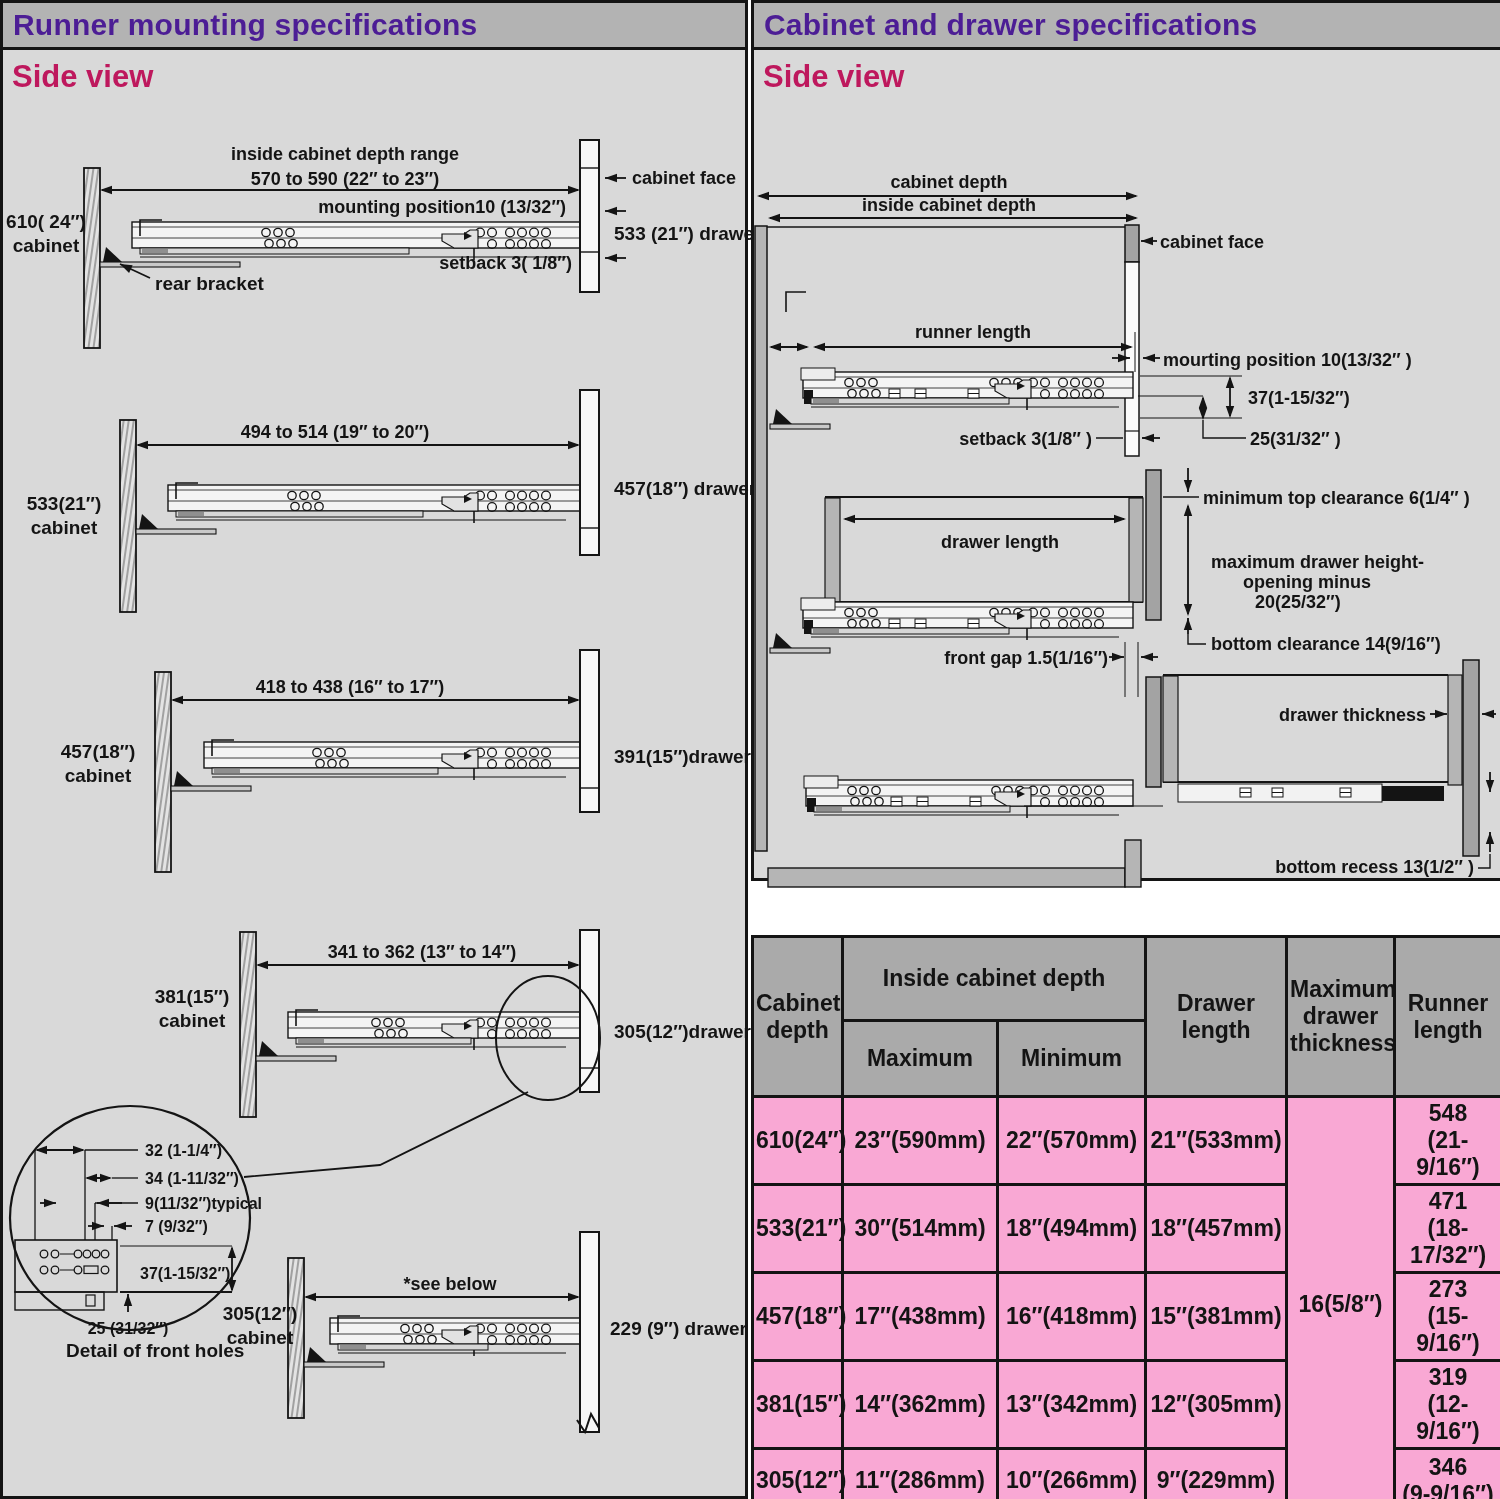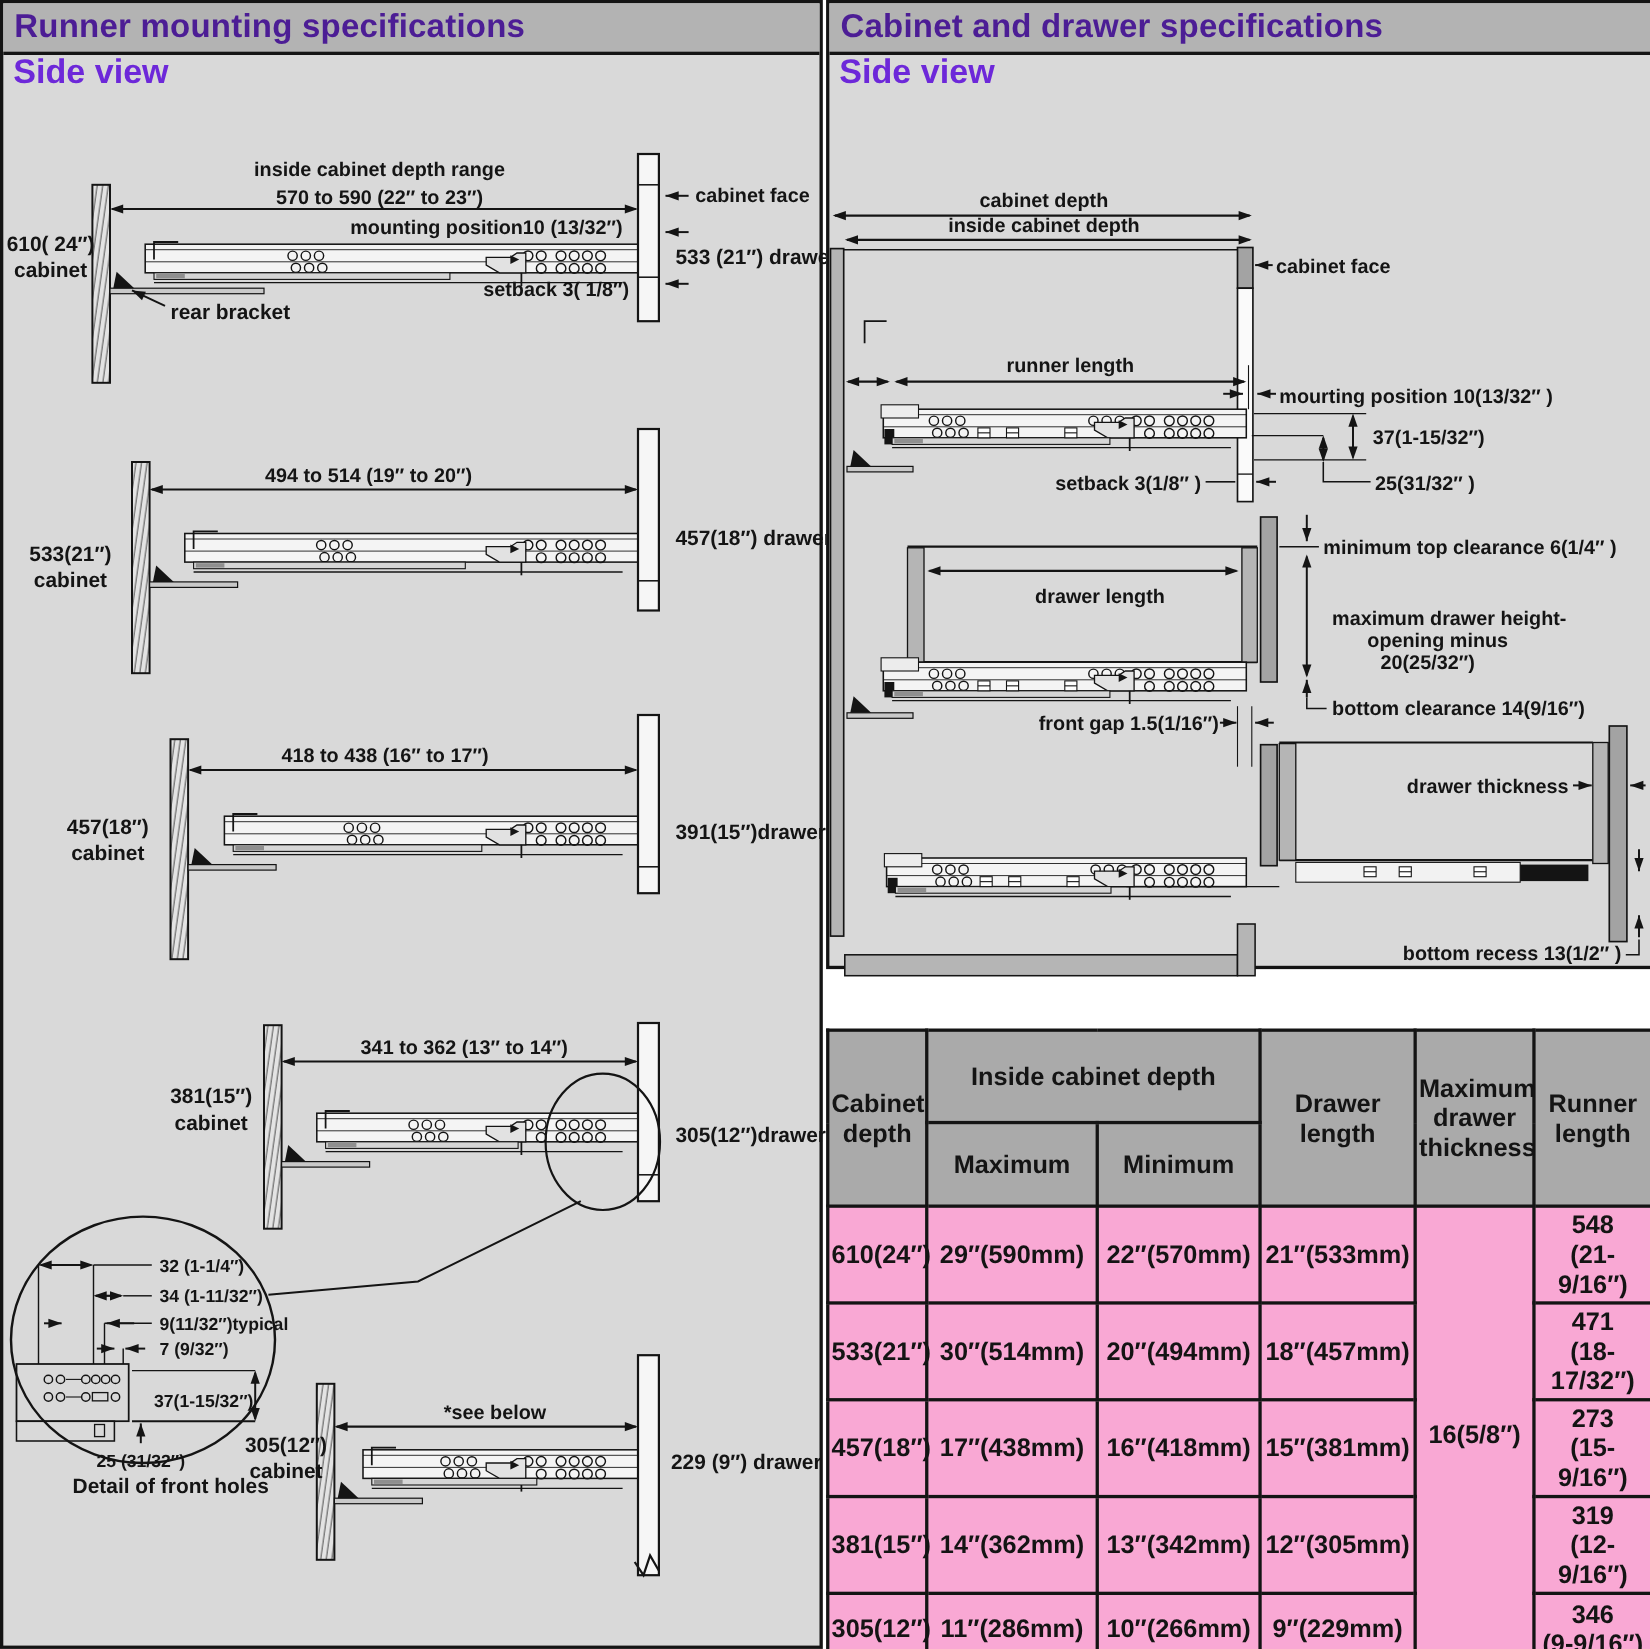--- a/index.html
+++ b/index.html
@@ -2,21 +2,21 @@
 <html><head>
 <meta charset="utf-8">
 <style>
   html,body{margin:0;padding:0;background:#fff;}
   body{width:1500px;height:1499px;position:relative;font-family:"Liberation Sans",sans-serif;color:#141414;overflow:hidden;}
   .panel{position:absolute;background:#d9d9d9;border:3px solid #141414;box-sizing:border-box;}
   #left-panel{left:0;top:0;width:748px;height:1499px;}
   #right-top-panel{left:751px;top:0;width:856px;height:881px;}
   .hdr{height:44px;background:#b3b3b3;border-bottom:3px solid #141414;display:flex;align-items:center;padding-left:10px;}
   .hdr-title{font-size:30px;font-weight:700;color:#4c1d95;letter-spacing:0.2px;}
-  .sideview{position:absolute;left:9px;top:44px;font-size:31px;font-weight:700;color:#6d28d9;}
+  .sideview{position:absolute;left:9px;top:56px;font-size:31px;font-weight:700;color:#be185d;}
   svg.diagram{position:absolute;left:0;top:44px;overflow:visible;}
   svg text{font-family:"Liberation Sans",sans-serif;font-weight:700;fill:#141414;}
   .t18{font-size:18px;}
   .t19{font-size:19px;}
   .t16{font-size:16px;}
   .t19c{font-size:19px;}
   #table-wrap{position:absolute;left:751px;top:935px;width:749px;}
   table.spec{border-collapse:collapse;table-layout:fixed;width:749px;}
   table.spec th,table.spec td{border:3px solid #141414;text-align:center;vertical-align:middle;font-weight:700;font-size:23px;padding:2px;}
   table.spec th{background:#aaaaaa;}
@@ -562,33 +562,33 @@
         <th rowspan="2">Runner length</th>
       </tr>
       <tr class="h2">
         <th>Maximum</th>
         <th>Minimum</th>
       </tr>
     </thead>
     <tbody>
       <tr>
         <td>610(24″)</td>
-        <td>29″(590mm)</td>
+        <td>23″(590mm)</td>
         <td>22″(570mm)</td>
         <td>21″(533mm)</td>
         <td rowspan="5">16(5/8″)</td>
         <td>
             <div>548</div>
             <div>(21-9/16″)</div>
           </td>
       </tr>
       <tr>
         <td>533(21″)</td>
         <td>30″(514mm)</td>
-        <td>20″(494mm)</td>
+        <td>18″(494mm)</td>
         <td>18″(457mm)</td>
         <td>
             <div>471</div>
             <div>(18-17/32″)</div>
           </td>
       </tr>
       <tr>
         <td>457(18″)</td>
         <td>17″(438mm)</td>
         <td>16″(418mm)</td>

